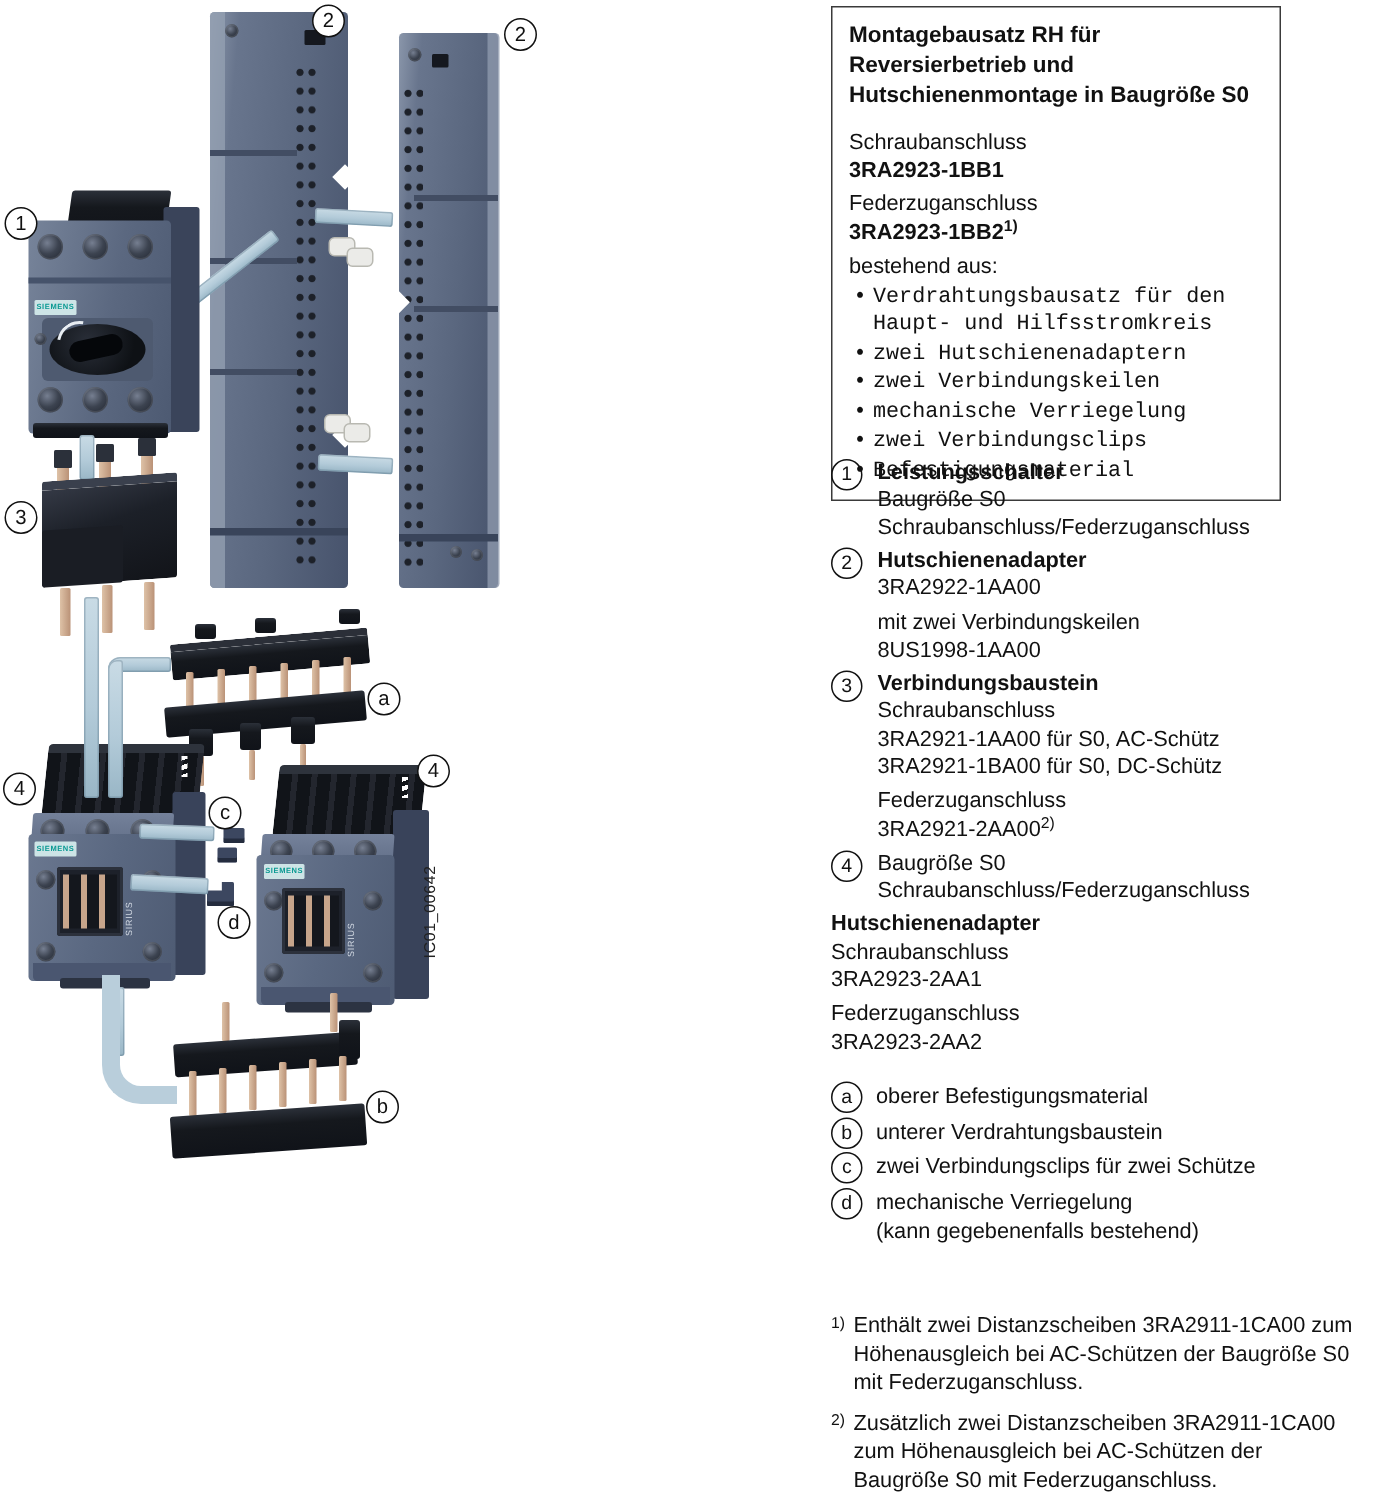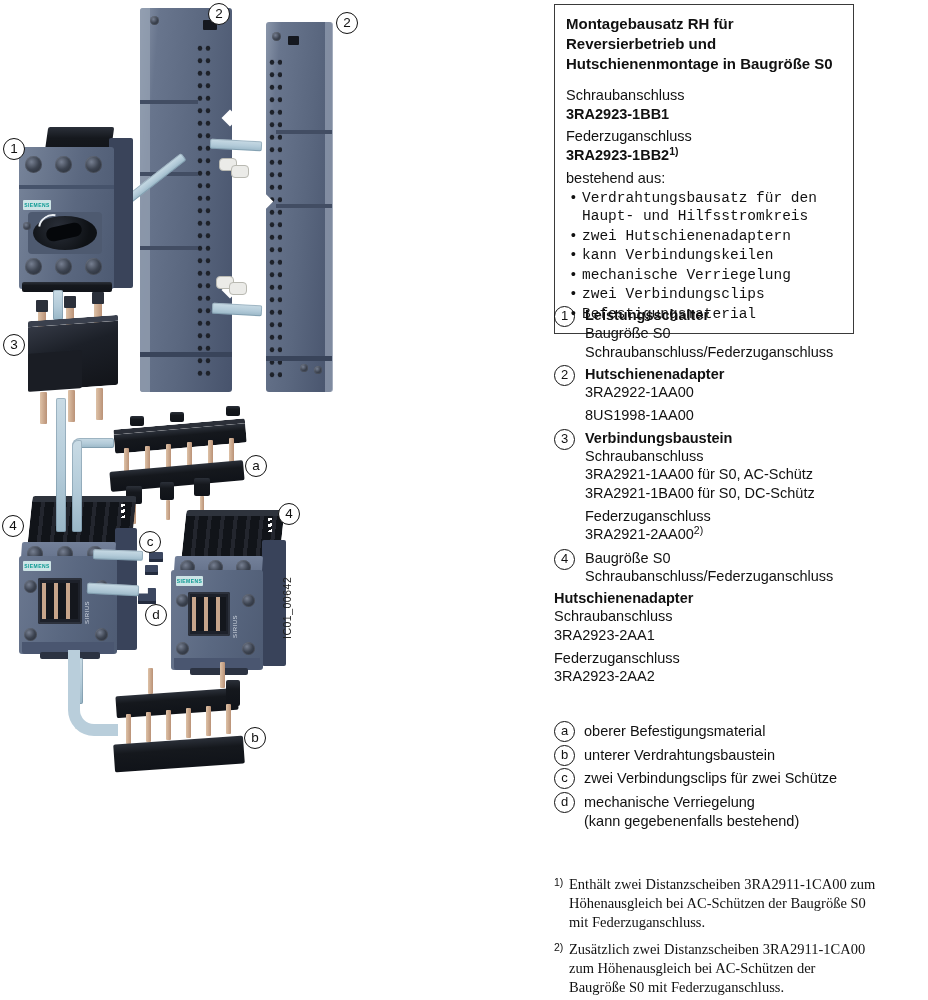--- a/index.html
+++ b/index.html
@@ -60,21 +60,21 @@
   .letrow{display:flex;margin-bottom:2.5px;}
   .letcircle{flex:none;width:21px;height:21px;border:1.4px solid #111;border-radius:50%;
              box-sizing:border-box;display:flex;align-items:center;justify-content:center;
              font-size:13px;margin-right:9px;}
   .letbody{line-height:21px;}
   .letbody .second{line-height:19px;margin-top:-1px;}
 
   .footnotes{position:absolute;left:0;top:875px;width:370px;}
   .fn{display:flex;margin-bottom:8px;}
   .fn-sup{flex:none;width:15px;font-size:10.5px;position:relative;top:-2px;}
-  .fn-lines{line-height:19px;font-family:Liberation Serif, serif;}
+  .fn-lines{line-height:19px;}
 </style>
 </head>
 <body>
 
 <div id="page">
 
   <div class="abs" style="left:0;top:0;width:550px;height:1000px;">
 
     <div class="adapter" style="left:140px;top:8px;width:92px;height:384px;"></div>
     <div class="abs" style="left:140px;top:8px;width:10px;height:384px;background:#95a1b3;opacity:.75;border-radius:3px 0 0 3px;"></div>
@@ -277,21 +277,21 @@
         <div>Federzuganschluss</div>
         <div class="b"><span>3RA2923-1BB2</span><span class="sup">1)</span></div>
       </div>
       <div class="gap4">bestehend aus:</div>
       <ul class="bullets">
         <li>
           <div>Verdrahtungsbausatz für den</div>
           <div>Haupt- und Hilfsstromkreis</div>
         </li>
         <li>zwei Hutschienenadaptern</li>
-        <li>kann Verbindungskeilen</li>
+        <li>zwei Verbindungskeilen</li>
         <li>mechanische Verriegelung</li>
         <li>zwei Verbindungsclips</li>
         <li>Befestigungsmaterial</li>
       </ul>
     </div>
 
     <div class="legend">
 
       <div class="litem">
         <div class="lcircle">
@@ -305,20 +305,21 @@
       </div>
 
       <div class="litem">
         <div class="lcircle">
             <span>2</span>
           </div>
         <div class="lbody">
           <div class="ltitle">Hutschienenadapter</div>
           <div>3RA2922-1AA00</div>
           <div class="para">
+            <div>mit zwei Verbindungskeilen</div>
             <div>8US1998-1AA00</div>
           </div>
         </div>
       </div>
 
       <div class="litem">
         <div class="lcircle">
             <span>3</span>
           </div>
         <div class="lbody">

